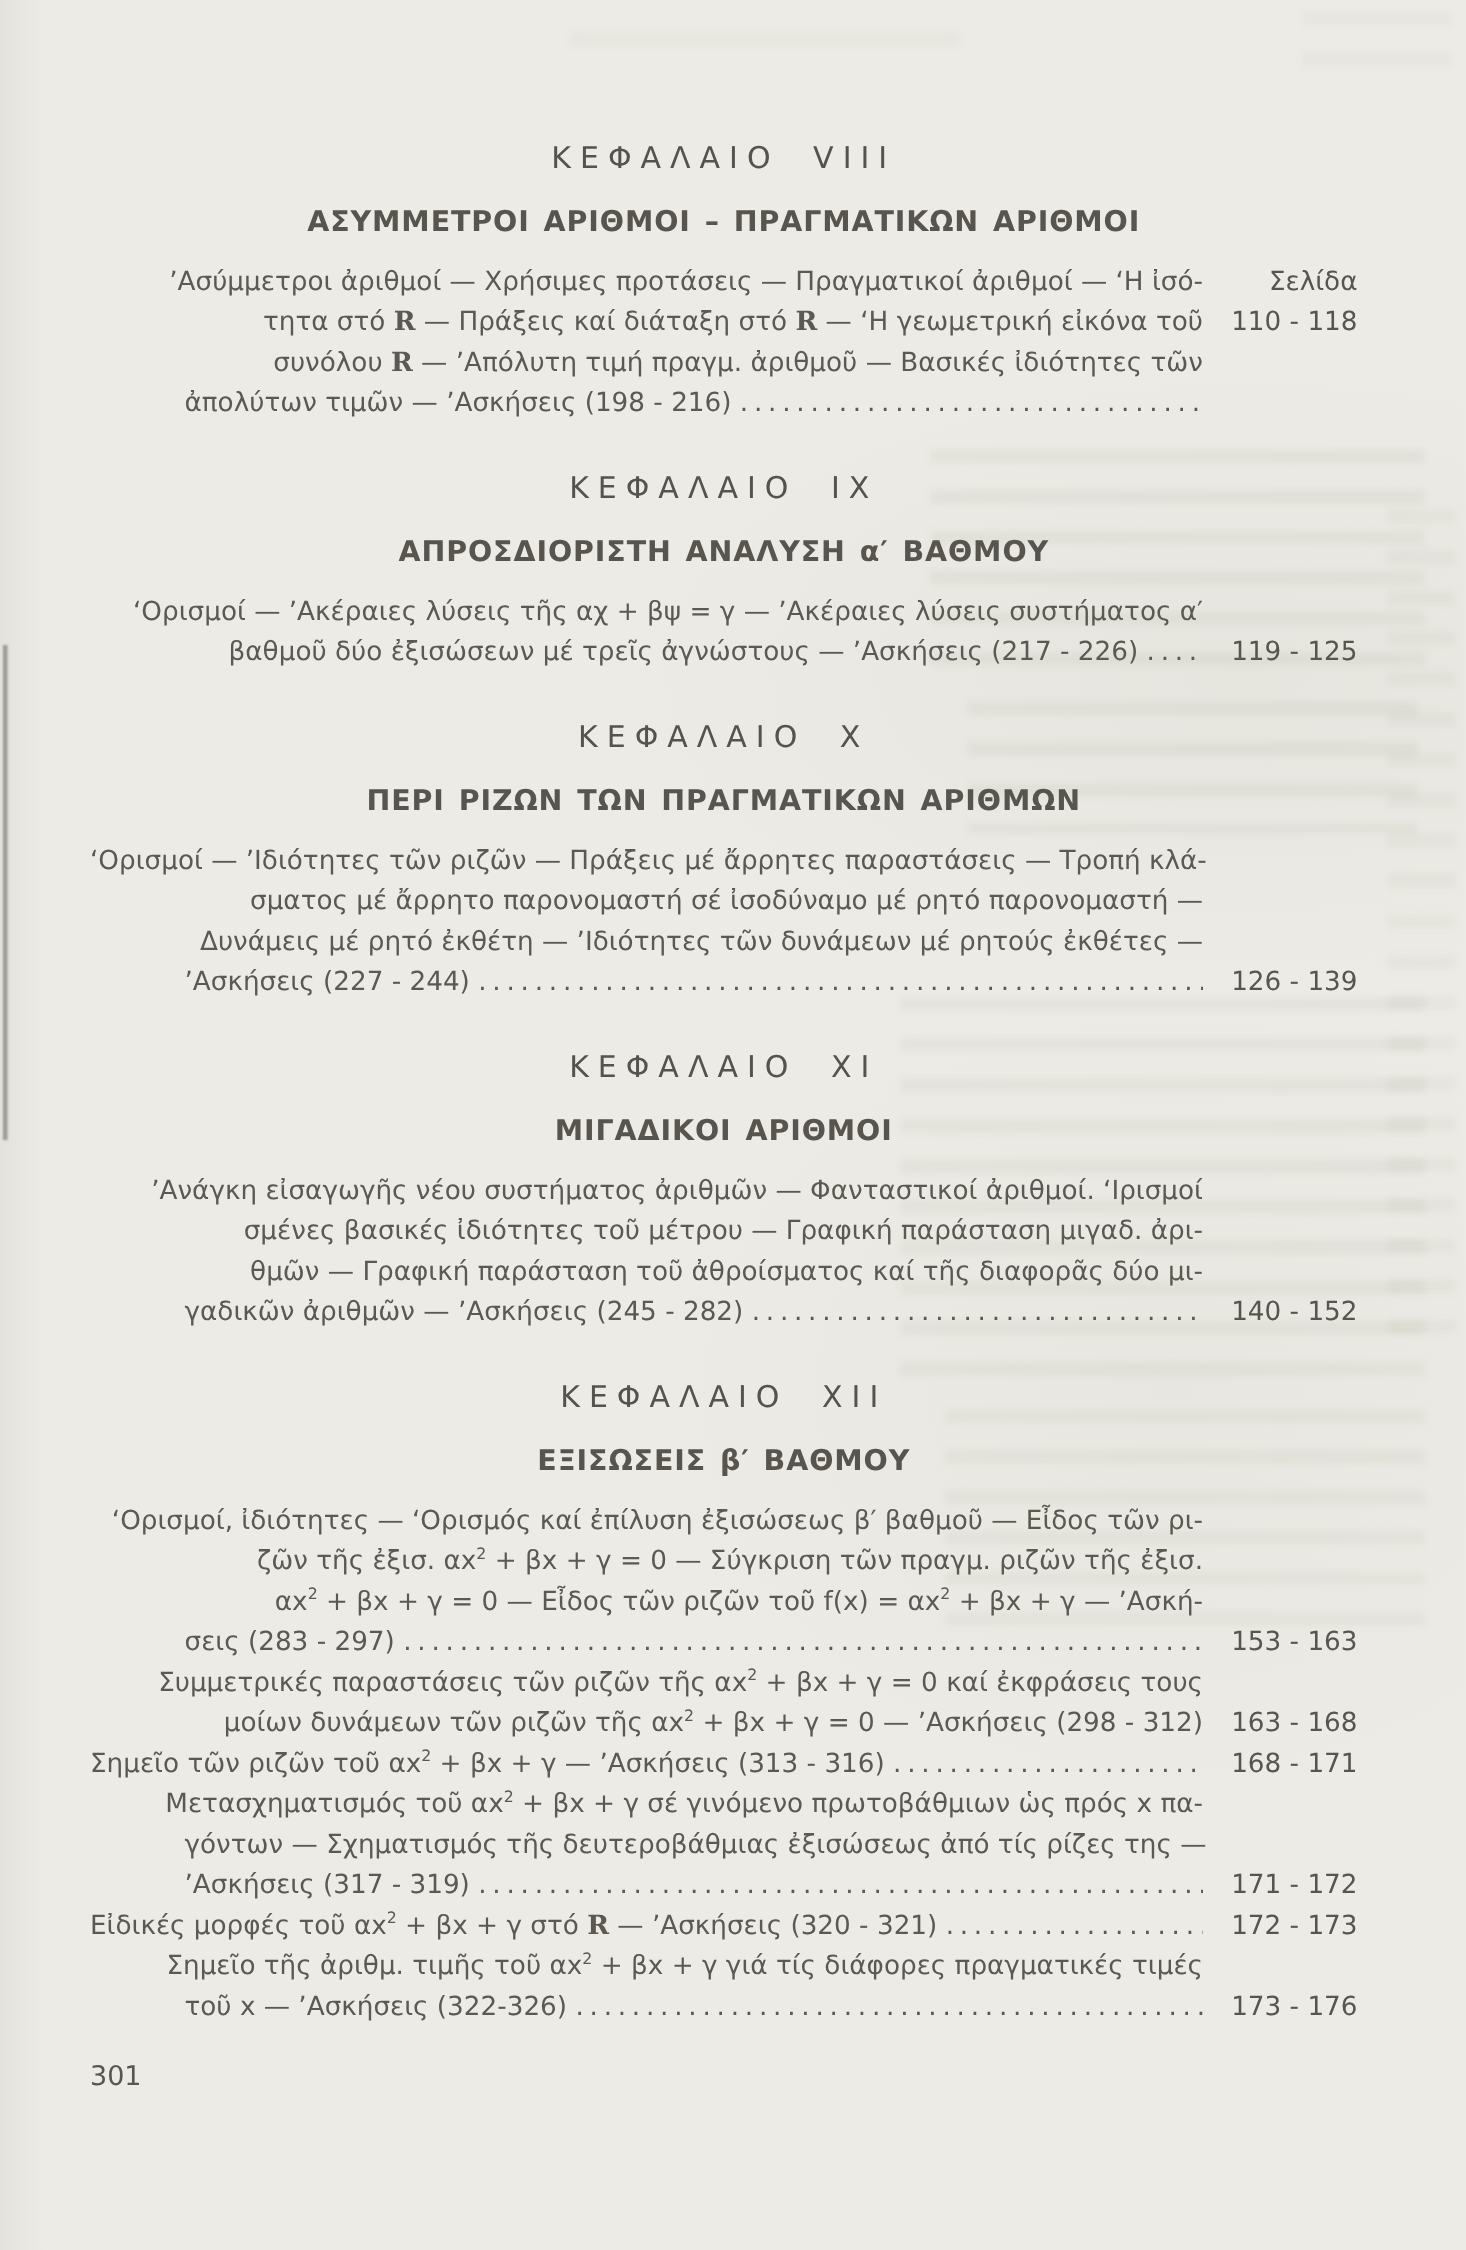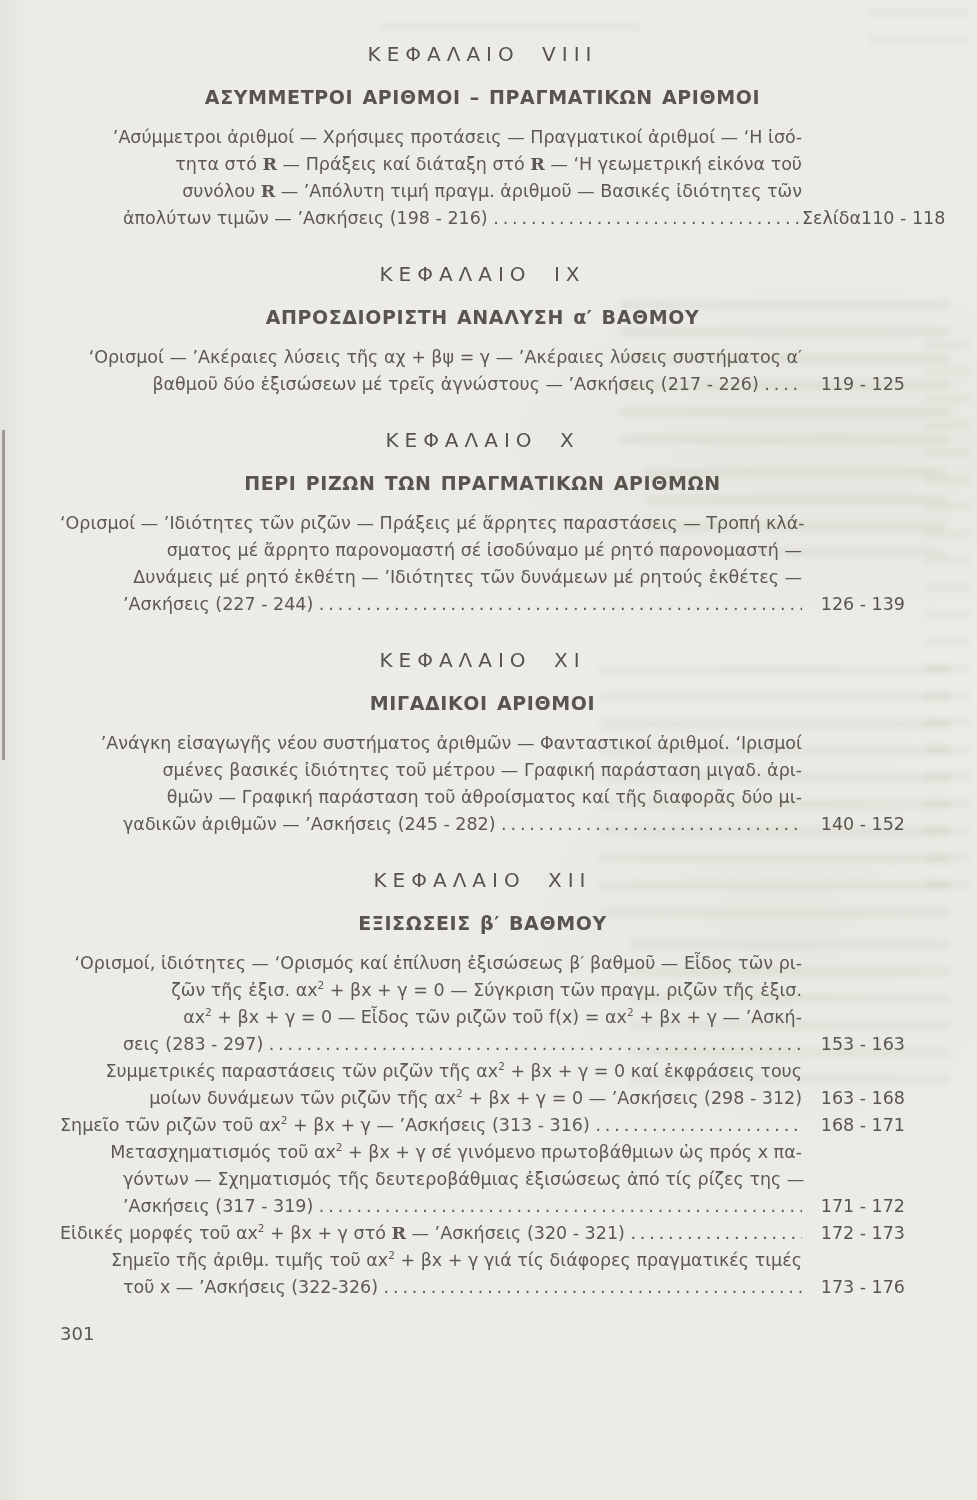--- a/index.html
+++ b/index.html
@@ -39,21 +39,21 @@
   .g8 { left: 868px; top: 8px;   width: 100px; height: 46px; opacity: 0.35; }
   .scan-line {
     position: absolute; z-index: 0; pointer-events: none;
     left: 2px; top: 430px; width: 3px; height: 330px;
     background: rgba(66,64,56,0.45);
     filter: blur(0.7px);
   }
 
   .page {
     position: absolute; inset: 0; z-index: 1;
-    padding: 44px 72px 0 60px;
+    padding: 95px 72px 0 60px;
     box-sizing: border-box;
   }
 
   .chapter { margin-top: 32px; }
   .chapter:first-child { margin-top: 0; }
 
   .kicker {
     text-align: center;
     font-size: 20px; line-height: 21px;
     letter-spacing: 6px; word-spacing: 10px;
@@ -85,21 +85,21 @@
 
   .pages-col {
     flex: 1; min-width: 100px;
     text-align: right;
     font-size: 17.5px; line-height: 27px;
     white-space: nowrap;
     color: #57554e;
   }
   .entry.with-header .pages-col {
     align-self: stretch;
-    display: flex; flex-direction: row;
+    display: flex; flex-direction: column;
     align-items: flex-end;
   }
 
   .folio {
     margin-top: 18px;
     padding-right: 8px;
     text-align: left;
     font-size: 18px; line-height: 30px;
     color: #585650;
   }

